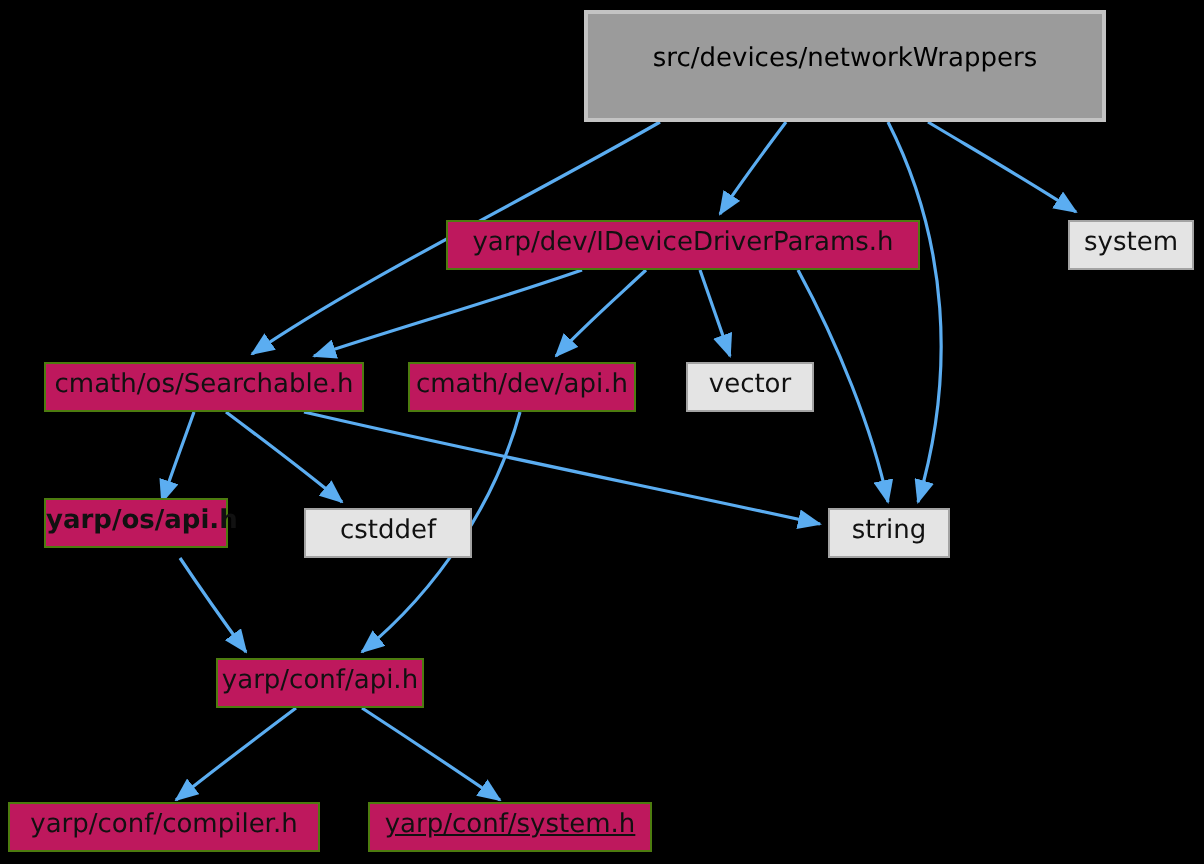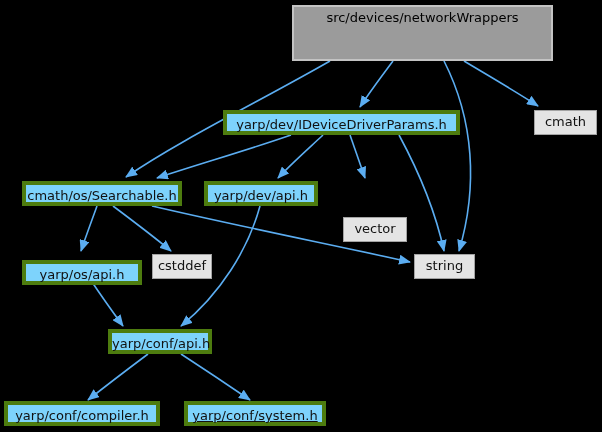--- a/index.html
+++ b/index.html
@@ -7,40 +7,40 @@
     position:relative;
     width:602px;height:432px;
     background:#000000;
     font-family:"DejaVu Sans", sans-serif;
     overflow:hidden;
   }
   #edge-layer{position:absolute;left:0;top:0;width:602px;height:432px;}
   .node{
     position:absolute;
     box-sizing:border-box;
-    background:#7dd3fc;
-    border:4px solid #4d7c0f;
+    background:#be185d;
+    border:1px solid #4d7c0f;
     color:#111111;
     font-size:13px;
     line-height:22px;
     text-align:center;
     white-space:nowrap;
     cursor:pointer;
   }
   .node.stdlib{
     background:#e4e4e4;
     border:1px solid #a3a3a3;
     cursor:default;
   }
   .node.main{
     background:#9b9b9b;
     border:2px solid #c3c3c3;
     color:#000000;
     line-height:16.5px;
-    padding-top:3px;
+    padding-top:15px;
     cursor:default;
   }
   .node.main span{display:block;}
 </style>
 </head>
 <body>
 
 <div id="canvas">
 
   <svg id="edge-layer" viewBox="0 0 602 432" xmlns="http://www.w3.org/2000/svg">
@@ -67,31 +67,31 @@
       <path d="M 181,354 C 204,369 228,385 250,400" marker-end="url(#arrow)"></path>
     </g>
   </svg>
 
   <div class="node main" style="left:292px;top:5px;width:261px;height:56px;">
     <span>src/devices/networkWrappers</span>
   </div>
 
   <div class="node" style="left:223px;top:110px;width:237px;height:25px;">yarp/dev/IDeviceDriverParams.h</div>
 
-  <div class="node stdlib" style="left:534px;top:110px;width:63px;height:25px;">cmath</div>
+  <div class="node stdlib" style="left:534px;top:110px;width:63px;height:25px;">system</div>
 
   <div class="node" style="left:22px;top:181px;width:160px;height:25px;">cmath/os/Searchable.h</div>
 
-  <div class="node" style="left:204px;top:181px;width:114px;height:25px;">yarp/dev/api.h</div>
+  <div class="node" style="left:204px;top:181px;width:114px;height:25px;">cmath/dev/api.h</div>
 
-  <div class="node stdlib" style="left:343px;top:181px;width:64px;height:25px;margin-top:36px;">vector</div>
+  <div class="node stdlib" style="left:343px;top:181px;width:64px;height:25px;">vector</div>
 
-  <div class="node" style="left:22px;top:260px;width:120px;height:25px;">yarp/os/api.h</div>
+  <div class="node" style="left:22px;top:249px;width:92px;height:25px;font-weight:bold;">yarp/os/api.h</div>
 
-  <div class="node stdlib" style="left:152px;top:254px;width:60px;height:25px;">cstddef</div>
+  <div class="node stdlib" style="left:152px;top:254px;width:84px;height:25px;">cstddef</div>
 
   <div class="node" style="left:108px;top:329px;width:104px;height:25px;">yarp/conf/api.h</div>
 
   <div class="node stdlib" style="left:414px;top:254px;width:61px;height:25px;">string</div>
 
   <div class="node" style="left:4px;top:401px;width:156px;height:25px;">yarp/conf/compiler.h</div>
 
   <div class="node" style="left:184px;top:401px;width:142px;height:25px;text-decoration:underline;">yarp/conf/system.h</div>
 
 </div>

